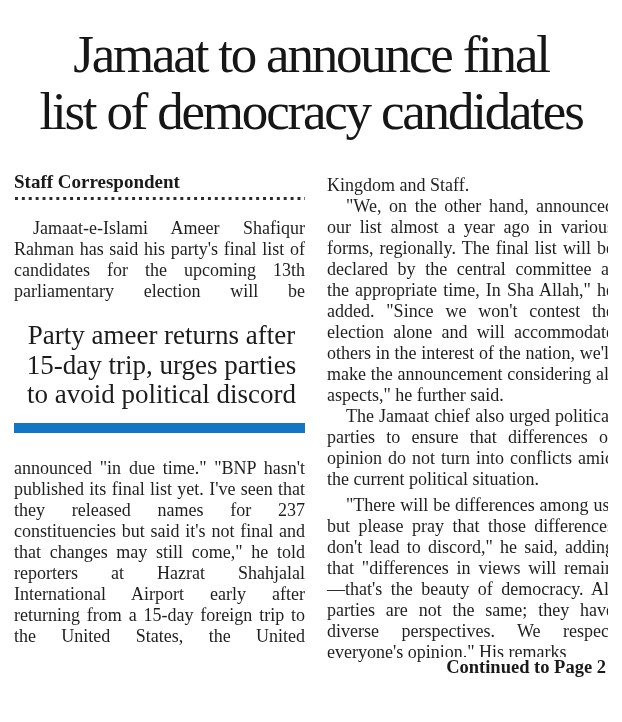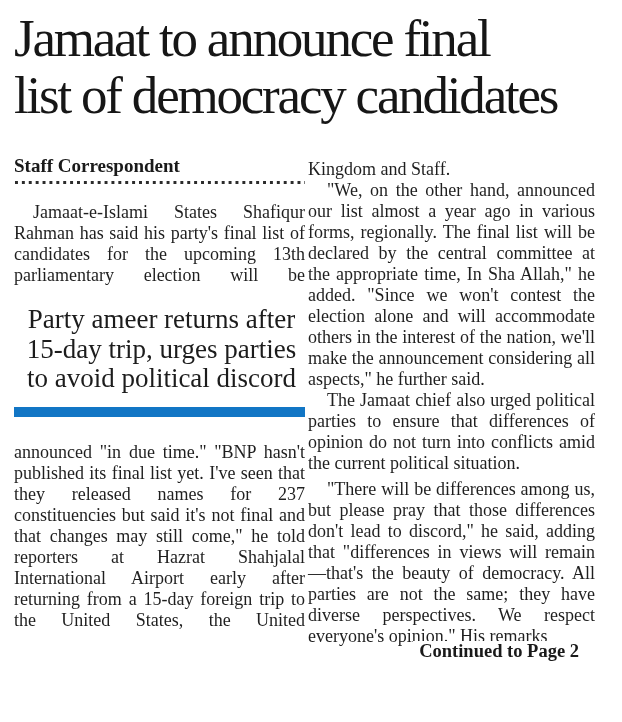--- a/index.html
+++ b/index.html
@@ -8,31 +8,32 @@
     width: 622px;
     height: 722px;
     overflow: hidden;
     background: #ffffff;
     box-sizing: border-box;
     padding: 10px 14px 0 14px;
     font-family: "Liberation Serif", serif;
     color: #1f1f1f;
   }
   .headline {
-    margin: 0;
+    margin: 16px;
     font-weight: 400;
     font-size: 53px;
     line-height: 57px;
     letter-spacing: -2.2px;
     color: #161616;
+    text-align: center;
   }
   .headline .hline { display: block; white-space: nowrap; }
   .columns {
     display: flex;
-    gap: 3px;
+    gap: 22px;
     margin-top: 30px;
     height: 509px;
     overflow: hidden;
   }
   .col { box-sizing: border-box; height: 100%; }
   .col-left  { width: 291px; flex: none; }
   .col-right { width: 287px; flex: none; position: relative; padding-top: 5px; }
   .byline {
     font-weight: bold;
     font-size: 19px;
@@ -65,21 +66,21 @@
   }
   .accent-bar {
     height: 10px;
     margin-top: 13px;
     background: #1276c5;
   }
   .para2 { margin-top: 25px; }
   .gap-top { margin-top: 5px; }
   .continued {
     position: absolute;
-    right: 16px;
+    right: 8px;
     bottom: 1px;
     font-weight: bold;
     font-size: 18.5px;
     line-height: 21px;
     color: #1a1a1a;
     background: #ffffff;
     padding-left: 6px;
   }
 </style>
 </head>
@@ -90,21 +91,21 @@
   <h1 class="headline">
     <span class="hline">Jamaat to announce final</span>
     <span class="hline">list of democracy candidates</span>
   </h1>
 
   <div class="columns">
 
     <div class="col col-left">
       <div class="byline">Staff Correspondent</div>
       <div class="dotted-rule"></div>
-      <p class="body indent jlast para1">Jamaat-e-Islami States Shafiqur Rahman has said his party's final list of candidates for the upcoming 13th parliamentary election will be</p>
+      <p class="body indent jlast para1">Jamaat-e-Islami Ameer Shafiqur Rahman has said his party's final list of candidates for the upcoming 13th parliamentary election will be</p>
       <div class="pull-quote">Party ameer returns after 15-day trip, urges parties to avoid political discord</div>
       <div class="accent-bar" style="background-color: rgb(18, 118, 197);"></div>
       <p class="body jlast para2">announced "in due time." "BNP hasn't published its final list yet. I've seen that they released names for 237 constituencies but said it's not final and that changes may still come," he told reporters at Hazrat Shahjalal International Airport early after returning from a 15-day foreign trip to the United States, the United</p>
     </div>
 
     <div class="col col-right">
       <p class="body">Kingdom and Staff.</p>
       <p class="body indent">"We, on the other hand, announced our list almost a year ago in various forms, regionally. The final list will be declared by the central committee at the appropriate time, In Sha Allah," he added. "Since we won't contest the election alone and will accommodate others in the interest of the nation, we'll make the announcement considering all aspects," he further said.</p>
       <p class="body indent">The Jamaat chief also urged political parties to ensure that differences of opinion do not turn into conflicts amid the current political situation.</p>
       <p class="body indent gap-top">"There will be differences among us, but please pray that those differences don't lead to discord," he said, adding that "differences in views will remain—that's the beauty of democracy. All parties are not the same; they have diverse perspectives. We respect everyone's opinion." His remarks</p>

